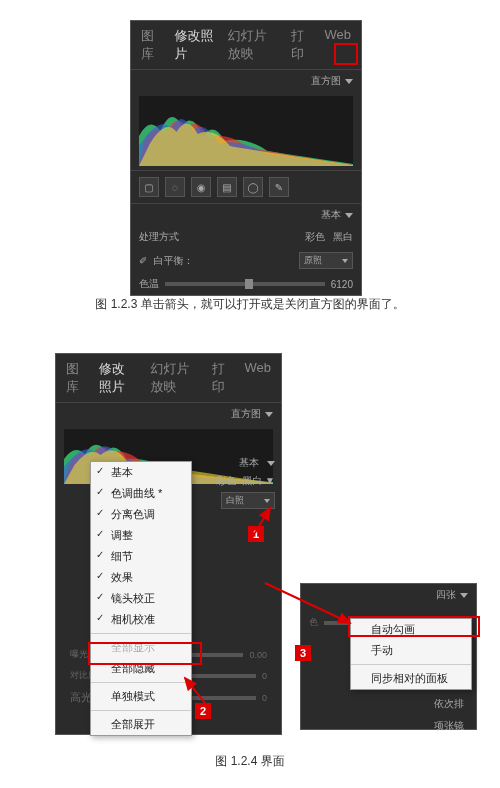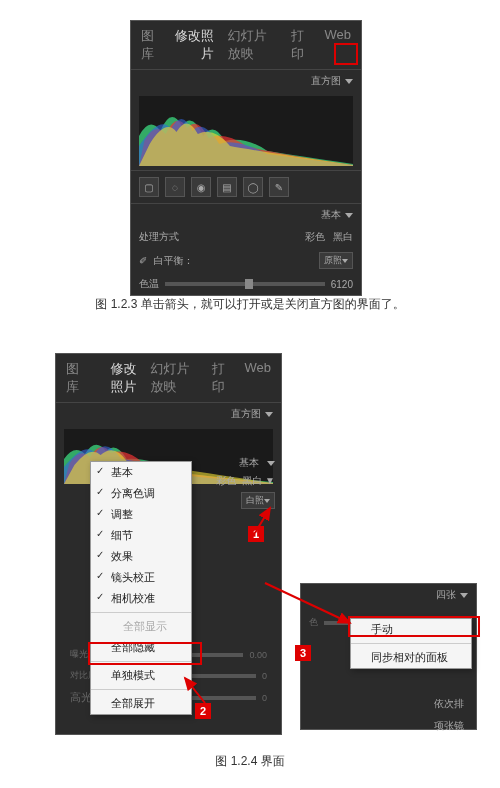--- a/index.html
+++ b/index.html
@@ -25,21 +25,21 @@
     position: relative;
   }
   .top-tabs {
     display: flex;
     gap: 14px;
     padding: 6px 10px;
     font-size: 13px;
     color: #888;
     border-bottom: 1px solid #444;
   }
-  .top-tabs .active { color: #ddd; text-align: right; }
+  .top-tabs .active { color: #ddd; }
   .section-header {
     display: flex;
     justify-content: flex-end;
     align-items: center;
     padding: 4px 8px;
     font-size: 10px;
     color: #aaa;
     gap: 4px;
     margin-left: 8px;
   }
@@ -94,21 +94,21 @@
     left: 50%;
   }
   .dropdown-small {
     background: #3a3a3a;
     border: 1px solid #555;
     padding: 1px 4px;
     font-size: 9px;
     color: #aaa;
     display: flex;
     align-items: center;
-    gap: 0;
+    gap: 20px;
   }
   .dropdown-small .tri2 {
     width:0;height:0;border-left:3px solid transparent;border-right:3px solid transparent;border-top:4px solid #aaa;
   }
   .red-box {
     border: 2px solid #d00;
     position: absolute;
   }
   .context-menu {
     background: #f5f5f5;
@@ -286,28 +286,29 @@
         <div class="row">
             <span style="color:#666;font-size:11px;">高光</span>
             <div class="slider-track"></div>
             <span style="color:#666;font-size:9px;">0</span>
           </div>
       </div>
     </div>
 
     <div class="context-menu" style="position:absolute; left:35px; top:108px;">
       <div class="item check">基本</div>
+      <div class="item check">色调曲线 *</div>
       <div class="item check">分离色调</div>
       <div class="item check">调整</div>
       <div class="item check">细节</div>
       <div class="item check">效果</div>
       <div class="item check">镜头校正</div>
       <div class="item check">相机校准</div>
       <hr>
-      <div class="item" style="color:#aaa;margin-left:12px;">全部显示</div>
+      <div class="item" style="color:#aaa;">全部显示</div>
       <div class="item">全部隐藏</div>
       <hr>
       <div class="item" style="position:relative;">
         <span>单独模式</span>
       </div>
       <hr>
       <div class="item">全部展开</div>
     </div>
     <div class="red-box" style="left:33px; top:289px; width:110px; height:19px;"></div>
 
@@ -329,20 +330,21 @@
         <span>依次排</span>
           <span class="tri" style="margin-left:4px;"></span>
       </div>
       <div class="row" style="justify-content:flex-end;">
         <span>项张镜</span>
           <span class="tri" style="margin-left:4px;"></span>
       </div>
     </div>
 
     <div class="context-menu" style="position:absolute; left:295px; top:265px; min-width:120px;">
+      <div class="item">自动勾画</div>
       <div class="item">手动</div>
       <hr>
       <div class="item">同步相对的面板</div>
     </div>
     <div class="red-box" style="left:293px; top:263px; width:128px; height:17px;"></div>
 
     <div class="annotation-num" style="left:240px; top:292px;">3</div>
 
     <svg class="arrow-svg" style="left:0;top:0;width:430px;height:380px;">
       <defs>

